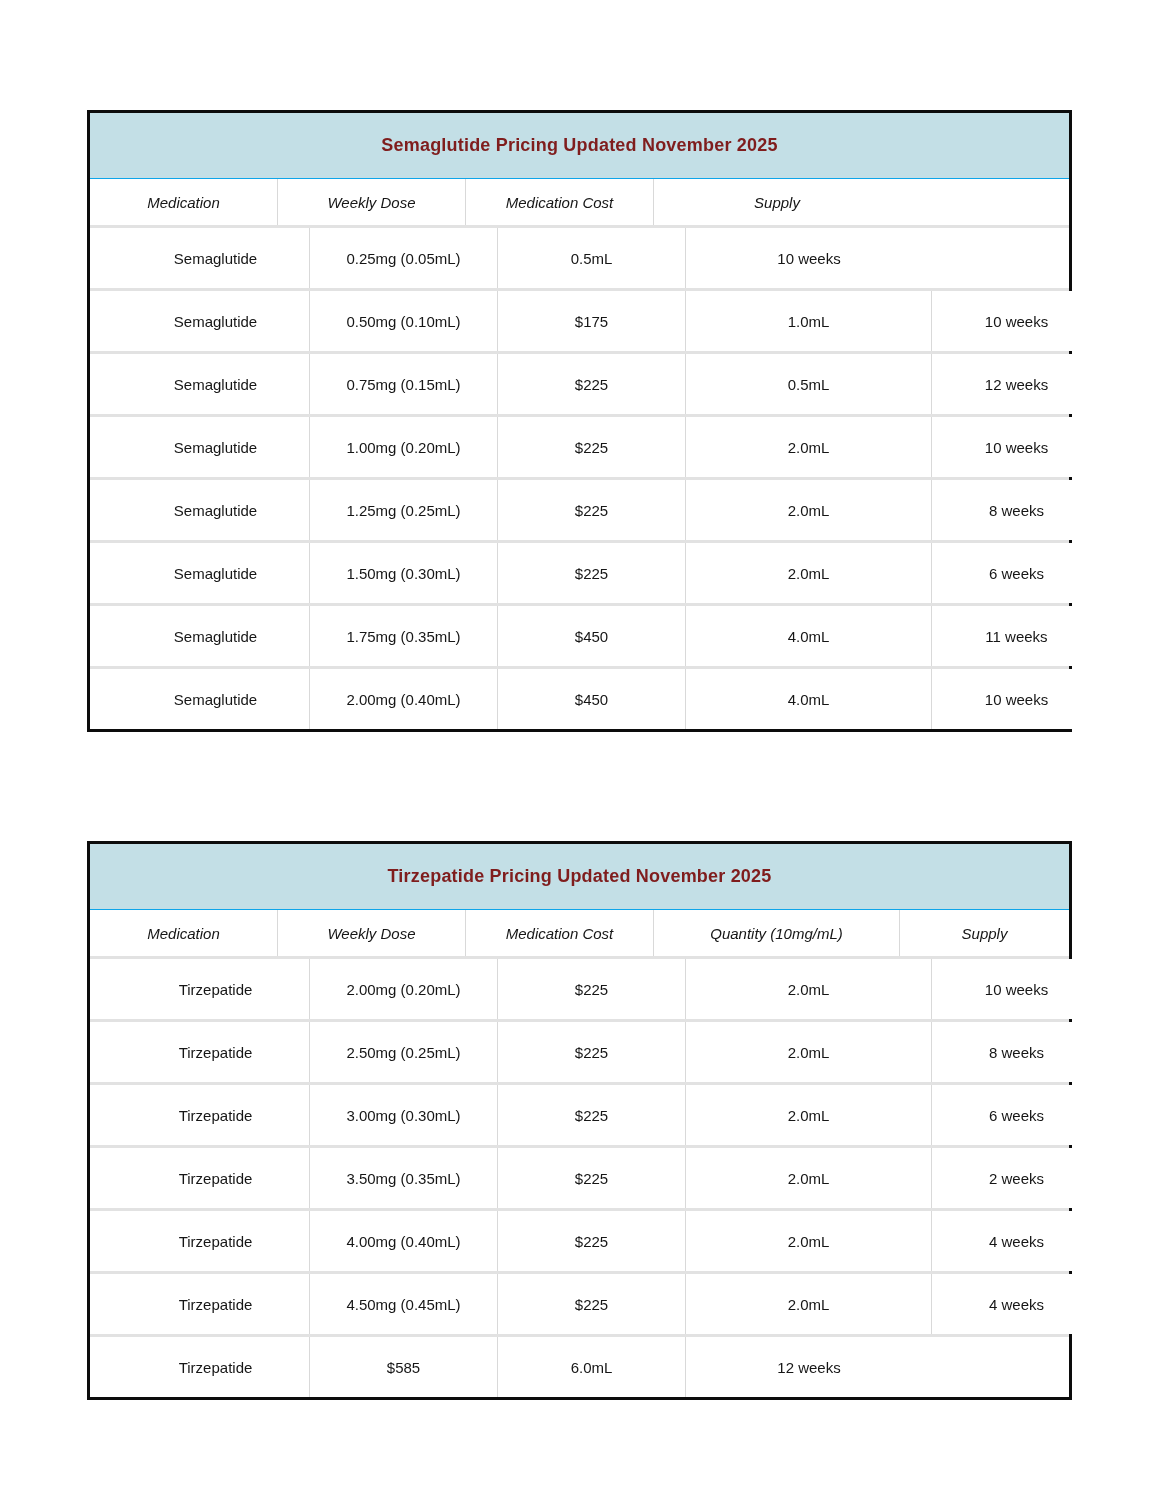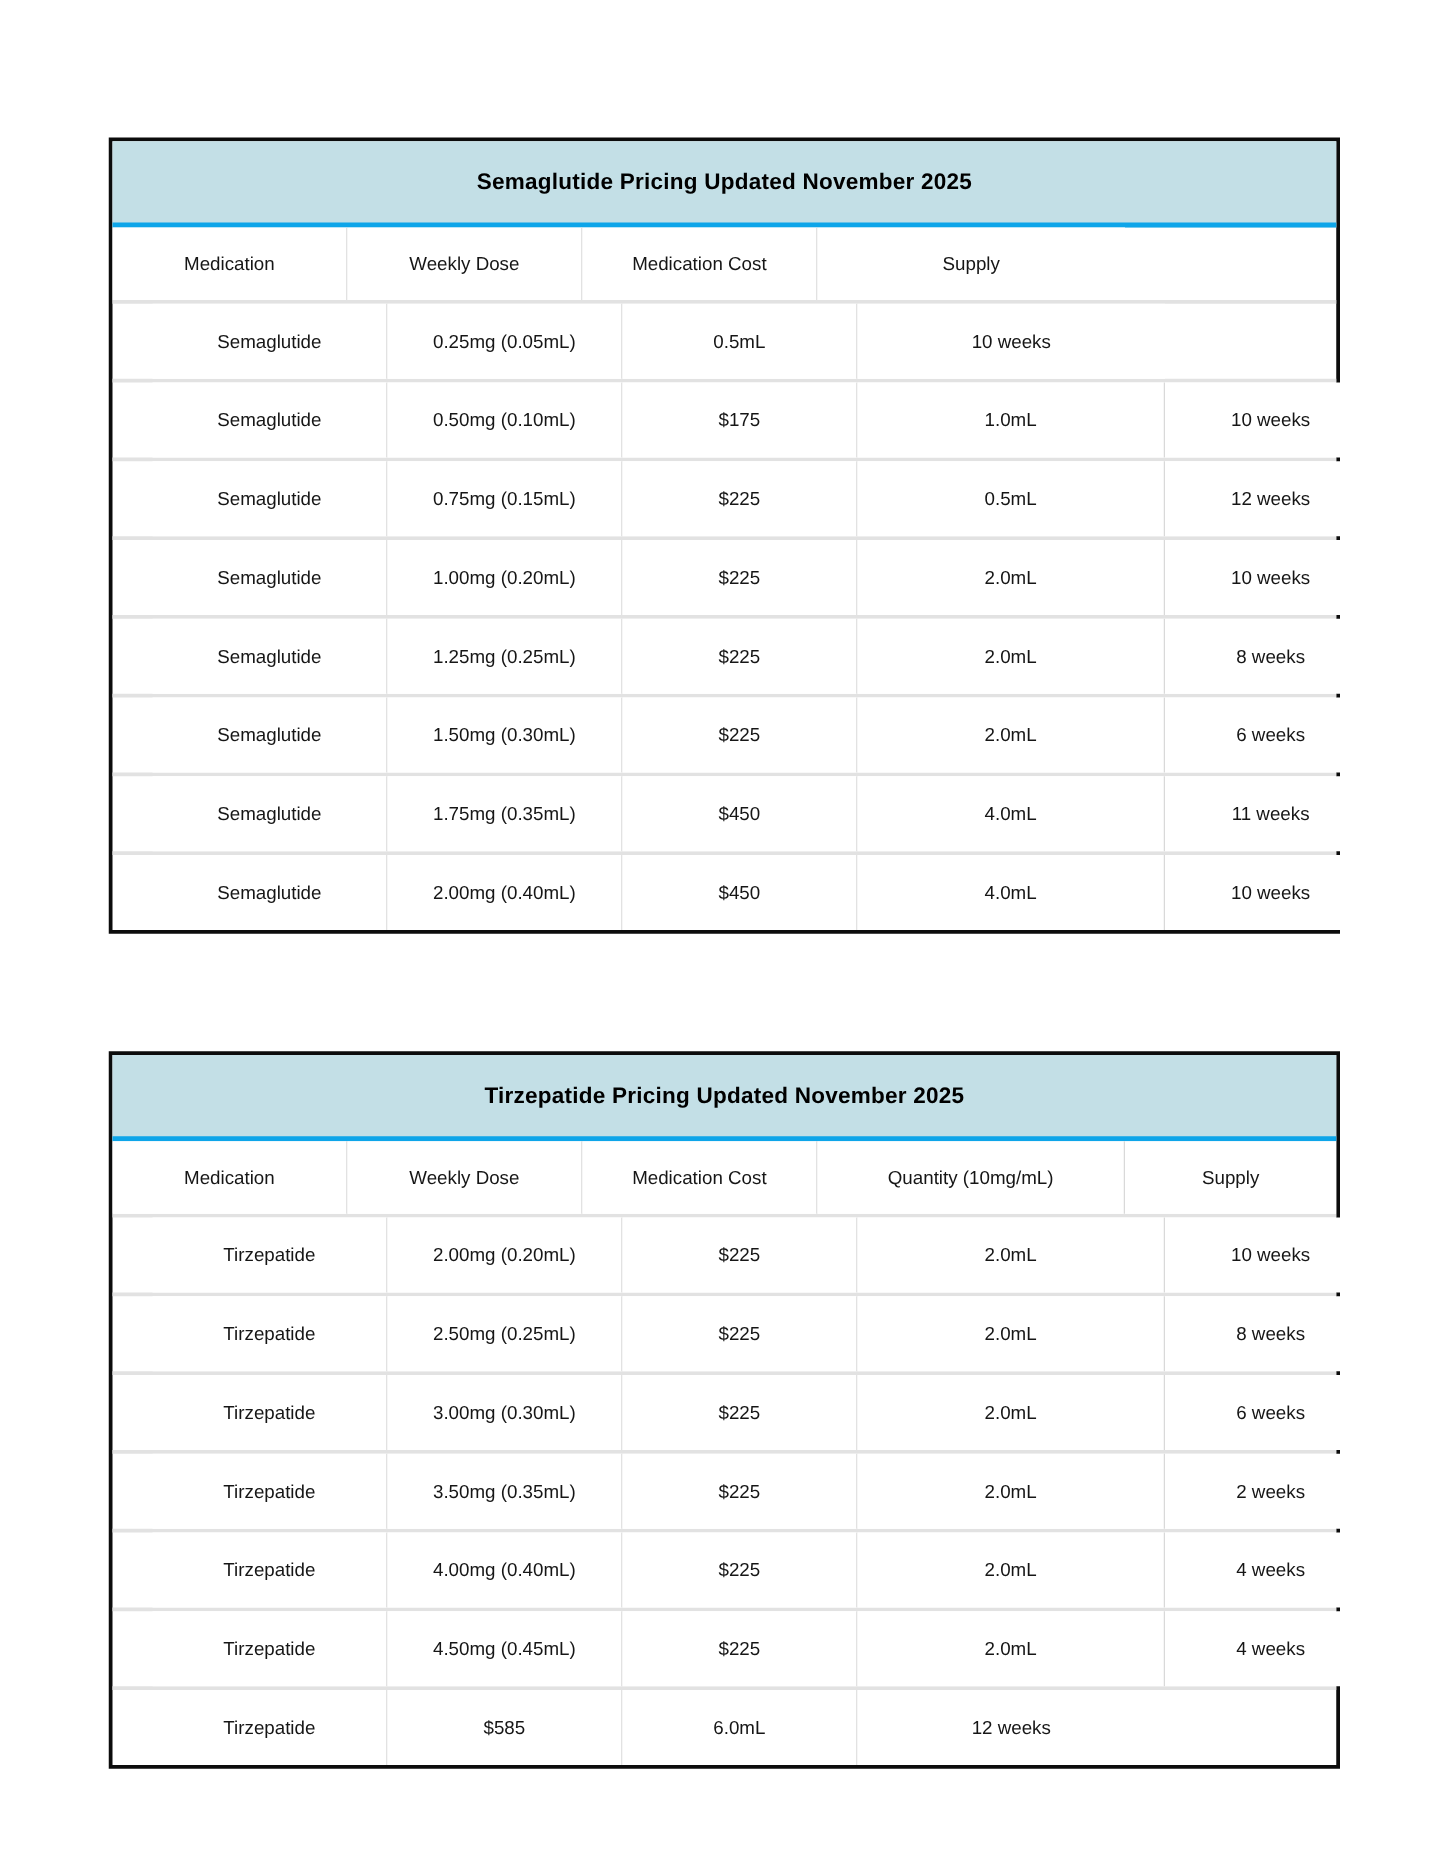--- a/index.html
+++ b/index.html
@@ -21,35 +21,36 @@
     box-sizing: border-box;
     border: 3px solid #0c0c0c;
     background: #ffffff;
   }
   #table-0 { top: 110px; }
   #table-1 { top: 841px; }
 
   .table-title {
     height: 65px;
     background: #c3dfe6;
-    border-bottom: 4px solid #0ea5e9;
+    border-bottom: 1px solid #0ea5e9;
     display: flex;
     align-items: center;
     justify-content: center;
     font-size: 18px;
     font-weight: bold;
-    color: #000000;
+    color: #7f1d1d;
     letter-spacing: 0.2px;
   }
   .table-grid {
     display: grid;
     grid-template-columns: 188px 188px 188px 246px 169px;
   }
   .header-row .cell {
-    height: 58px;
+    height: 46px;
+    font-style: italic;
   }
   .data-row {
     border-top: 3px solid #e2e2e2;
     padding-left: 32px;
   }
   .data-row .cell {
     height: 60px;
   }
   .cell {
     display: flex;

